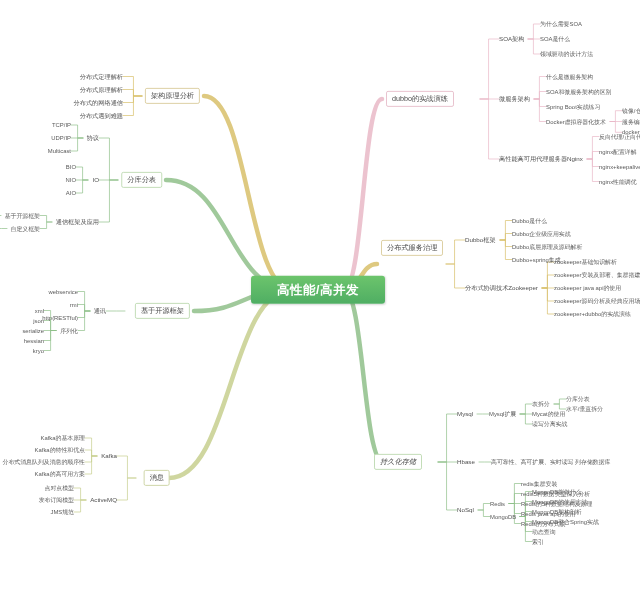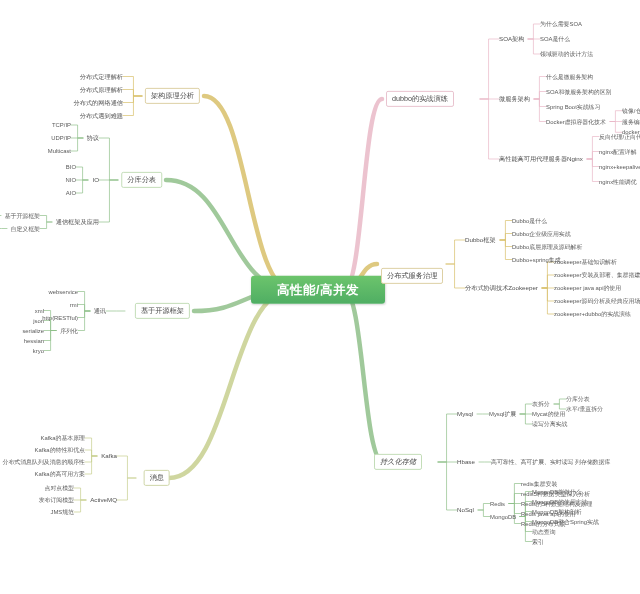--- a/index.html
+++ b/index.html
@@ -191,21 +191,21 @@
       <div class="node l3" style="left: 546px; top: 106.5px;">Spring Boot实战练习</div>
       <div class="node l3" style="left: 546px; top: 121.5px;">Docker虚拟容器化技术</div>
       <div class="node l3" style="left: 622px; top: 110.7px;">镜像/仓库/容器</div>
       <div class="node l3" style="left: 622px; top: 121.5px;">服务编排</div>
       <div class="node l3" style="left: 622px; top: 132.3px;">docker整合spring boot</div>
       <div class="node l2" style="left: 499px; top: 159px;">高性能高可用代理服务器Nginx</div>
       <div class="node l3" style="left: 599px; top: 136.5px;">反向代理/正向代理</div>
       <div class="node l3" style="left: 599px; top: 151.5px;">nginx配置详解</div>
       <div class="node l3" style="left: 599px; top: 166.5px;">nginx+keepalive高可用</div>
       <div class="node l3" style="left: 599px; top: 181.5px;">nginx性能调优</div>
-      <div class="node l1 gold rt" style="left: 381px; top: 276px; font-family: Liberation Serif, serif;">分布式服务治理</div>
+      <div class="node l1 gold rt" style="left: 381px; top: 248px; font-family: Liberation Serif, serif;">分布式服务治理</div>
       <div class="node l2" style="left: 465px; top: 240px;">Dubbo框架</div>
       <div class="node l3" style="left: 512px; top: 220.5px;">Dubbo是什么</div>
       <div class="node l3" style="left: 512px; top: 233.5px;">Dubbo企业级应用实战</div>
       <div class="node l3" style="left: 512px; top: 246.5px;">Dubbo底层原理及源码解析</div>
       <div class="node l3" style="left: 512px; top: 259.5px;">Dubbo+spring集成</div>
       <div class="node l2" style="left: 465px; top: 288px;">分布式协调技术Zookeeper</div>
       <div class="node l3" style="left: 554px; top: 262px;">zookeeper基础知识解析</div>
       <div class="node l3" style="left: 554px; top: 275px;">zookeeper安装及部署、集群搭建</div>
       <div class="node l3" style="left: 554px; top: 288px;">zookeeper java api的使用</div>
       <div class="node l3" style="left: 554px; top: 301px;">zookeeper源码分析及经典应用场景</div>

